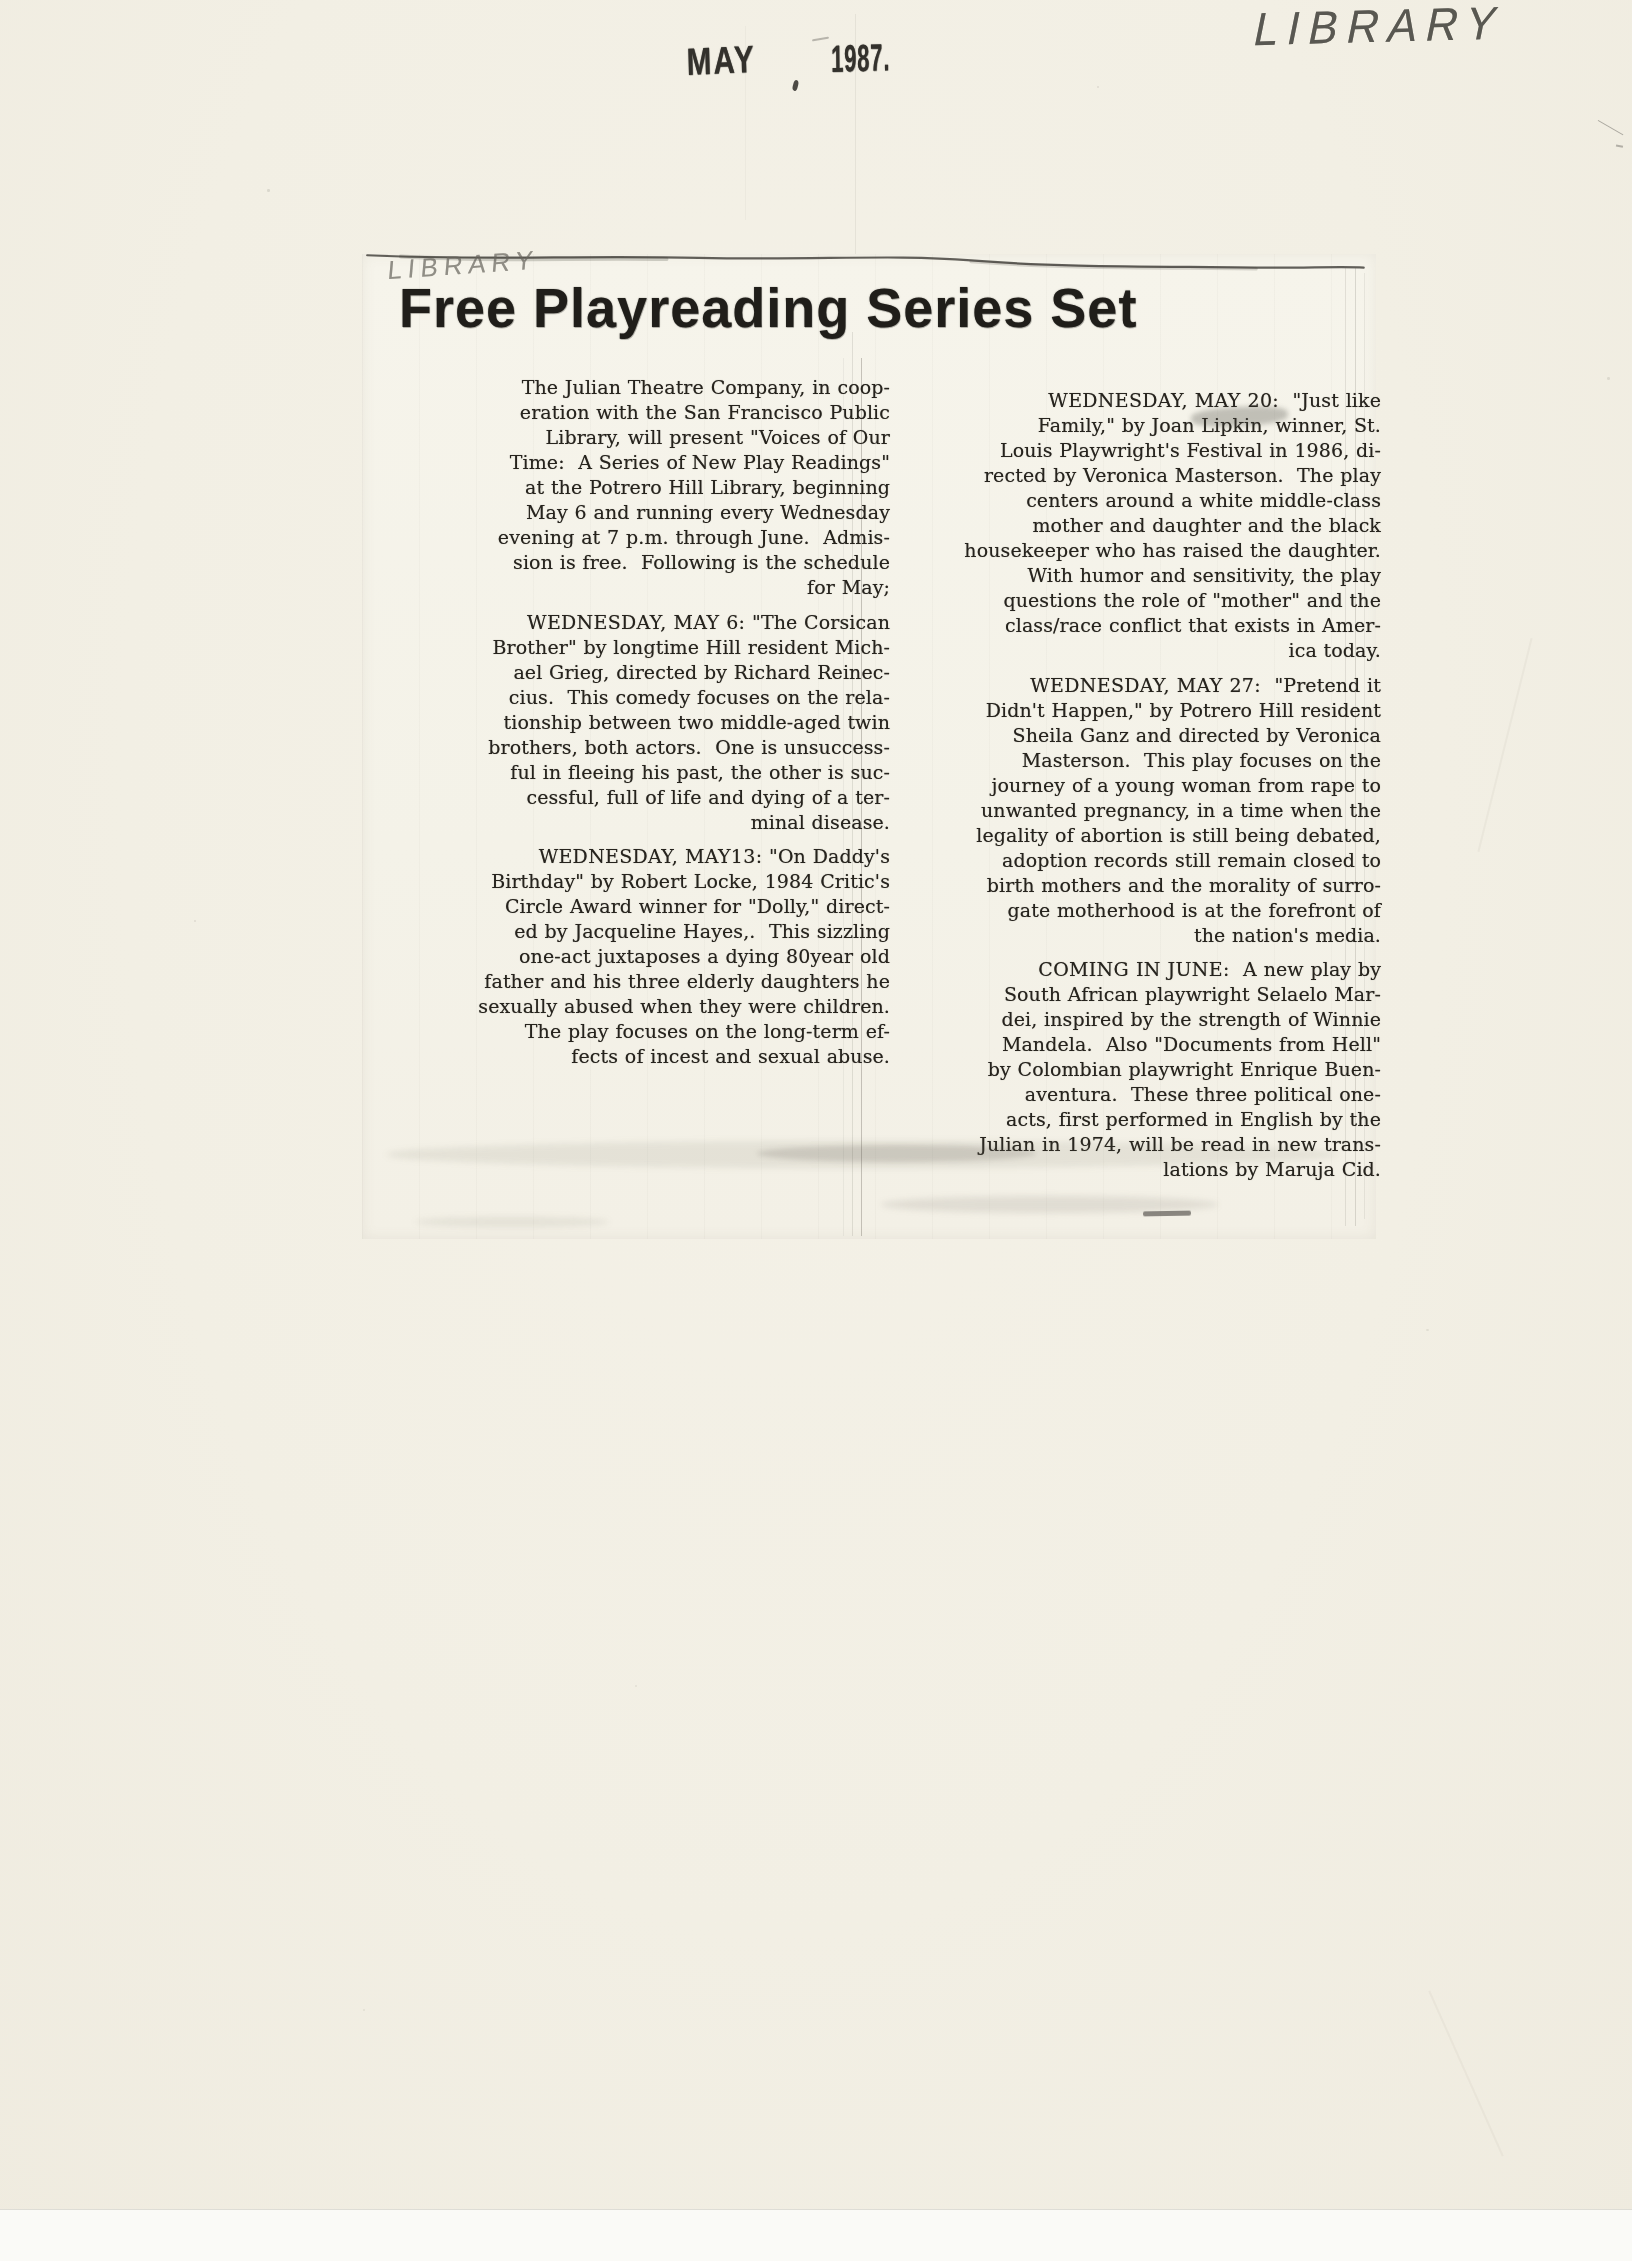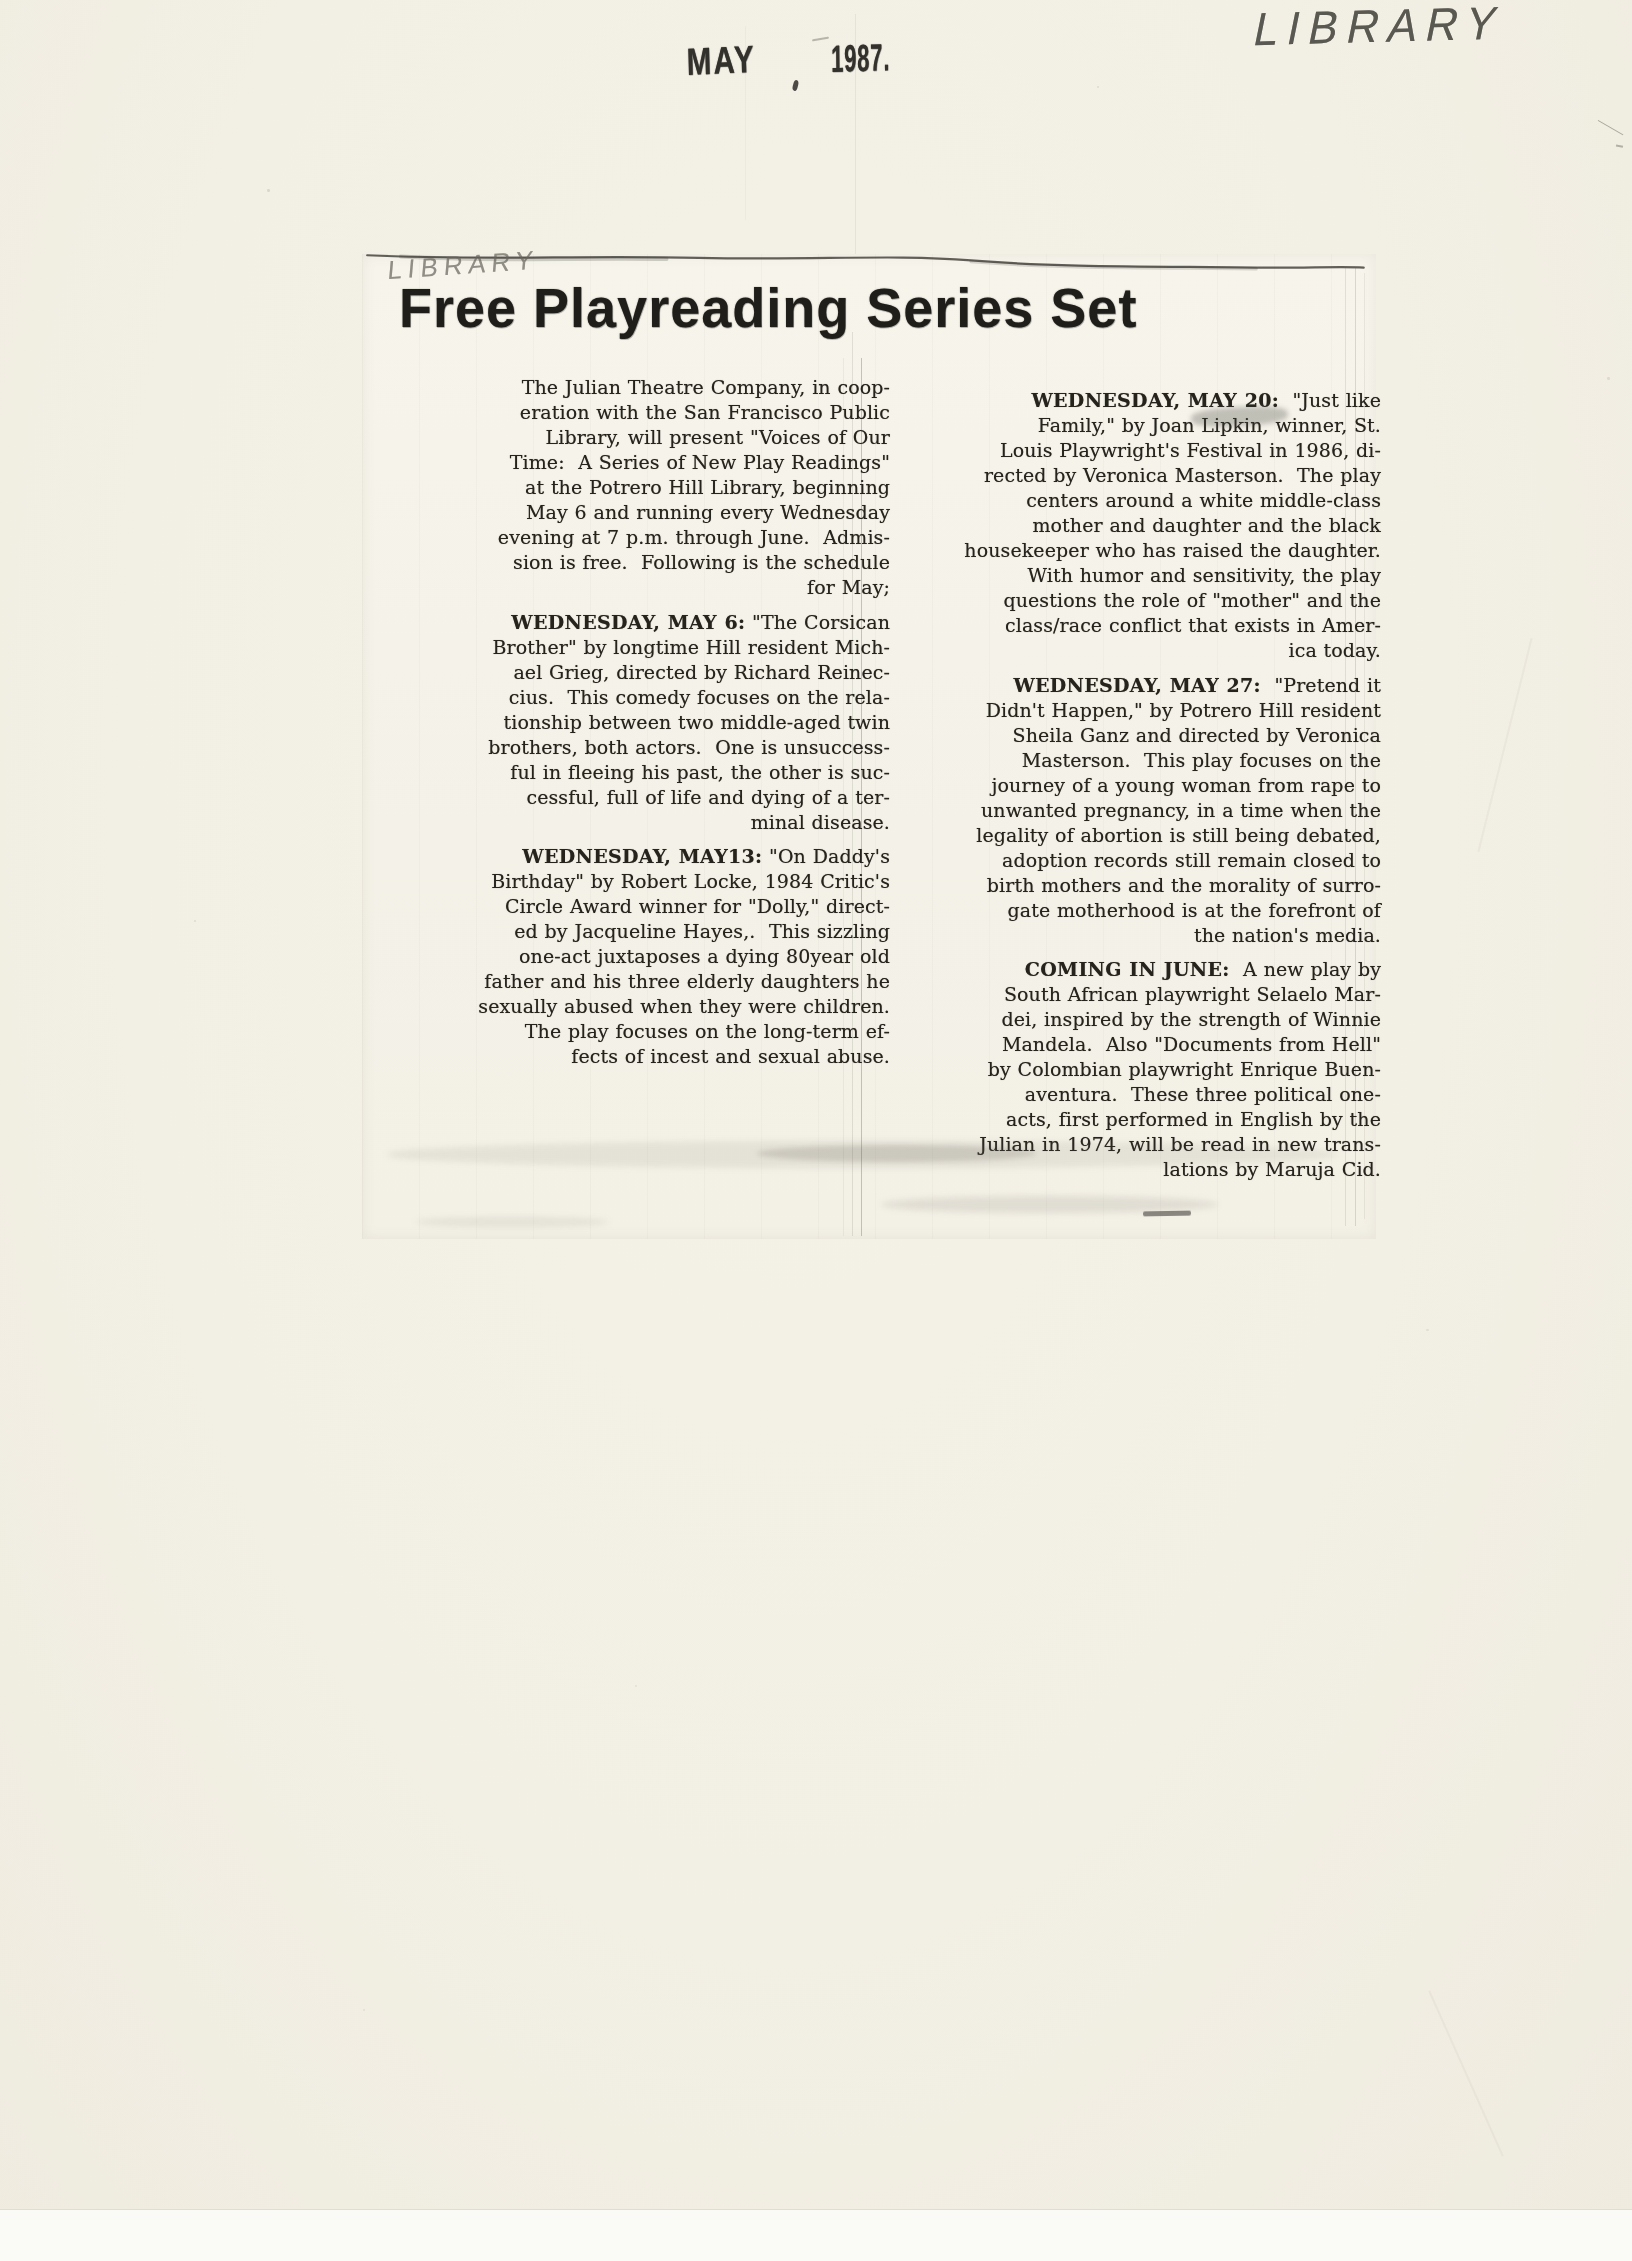--- a/index.html
+++ b/index.html
@@ -82,21 +82,21 @@
     position:absolute;
     font-family:"DejaVu Serif",serif;
     font-size:19px;line-height:25px;color:#26231d;
     letter-spacing:0.1px;word-spacing:0.6px;
     text-shadow:0 0 0.8px rgba(48,45,40,.55);
   }
   .col-left{left:59px;top:121px;width:469px;}
   .col-right{left:543px;top:134px;width:476px;}
   .para{margin:0;text-indent:31px;}
   .para + .para{margin-top:9.7px;}
-  .lead{font-weight:bold;letter-spacing:0.3px;}
+  .lead{font-weight:normal;letter-spacing:0.3px;}
   .pbody{white-space:pre;}
   
   .smudge{position:absolute;border-radius:50%;filter:blur(3.2px);}
   .sm-a{left:1191px;top:407px;width:97px;height:19.4px;background:rgba(70,68,62,.30);filter:blur(2.6px);transform:rotate(-3deg);border-radius:40%;}
   .sm-b{left:386px;top:1141px;width:953px;height:27px;background:rgba(100,94,82,.10);}
   .sm-c{left:757px;top:1145px;width:279px;height:17px;background:rgba(82,78,70,.17);filter:blur(2.6px);}
   .sm-d{left:881px;top:1196px;width:337px;height:17px;background:rgba(100,94,82,.13);}
   .sm-e{left:415px;top:1217px;width:194px;height:10.4px;background:rgba(100,94,82,.10);}
   .dash{
     position:absolute;left:1143px;top:1211px;width:48px;height:4.5px;

